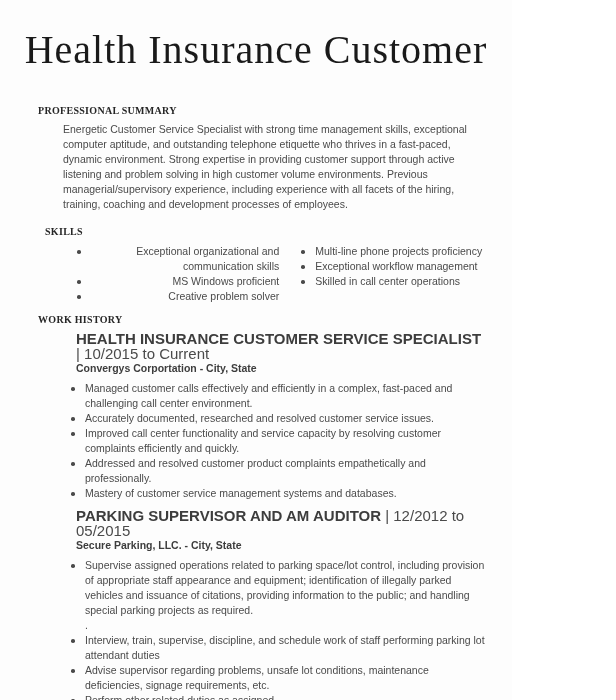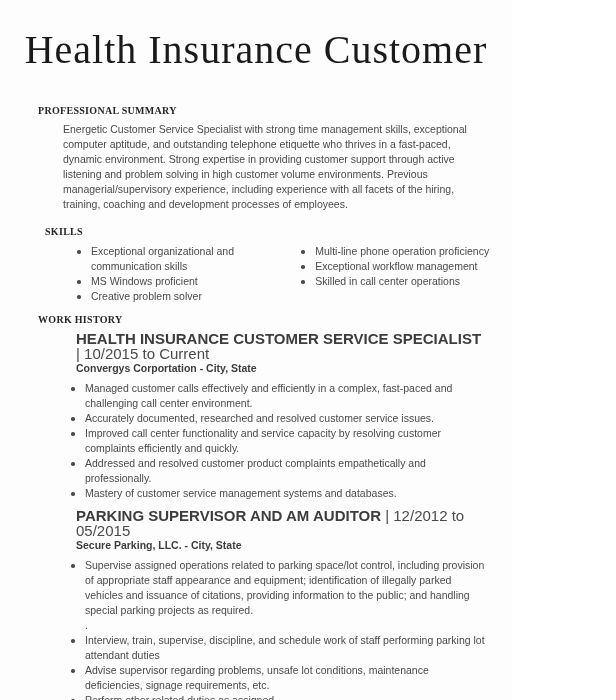--- a/index.html
+++ b/index.html
@@ -76,21 +76,21 @@
     border-radius: 50%;
     background: var(--bullet-dot);
   }
   .blist li.no-marker::before { display: none; }
 
   
   .skills-cols {
     display: flex;
     margin: 4px 0 0 68px;
   }
-  .skills-left  { width: 240px; }
+  .skills-left  { width: 240px; text-align: right; }
   .skills-right { width: 250px; margin-left: 20px; }
 
   
   .job { margin: 3px 26px 0 76px; }
   .job + .job { margin-top: 7px; }
   .job-title-line { font-size: 15px; line-height: 15px; }
   .job-title { font-weight: 700; color: var(--emphasis-text); }
   .job-sep, .job-dates { font-weight: 400; color: var(--body-text); }
   .job-company {
     font-size: 10.5px;
@@ -116,21 +116,21 @@
 
   <section class="sec-skills">
     <h2 class="sec-h">SKILLS</h2>
     <div class="skills-cols">
       <ul class="blist skills-left">
         <li>Exceptional organizational and communication skills</li>
         <li>MS Windows proficient</li>
         <li>Creative problem solver</li>
       </ul>
       <ul class="blist skills-right">
-        <li>Multi-line phone operation proficiency</li>
+        <li>Multi-line phone projects proficiency</li>
         <li>Exceptional workflow management</li>
         <li>Skilled in call center operations</li>
       </ul>
     </div>
   </section>
 
   <section class="sec-work">
     <h2 class="sec-h">WORK HISTORY</h2>
 
     <article class="job">

